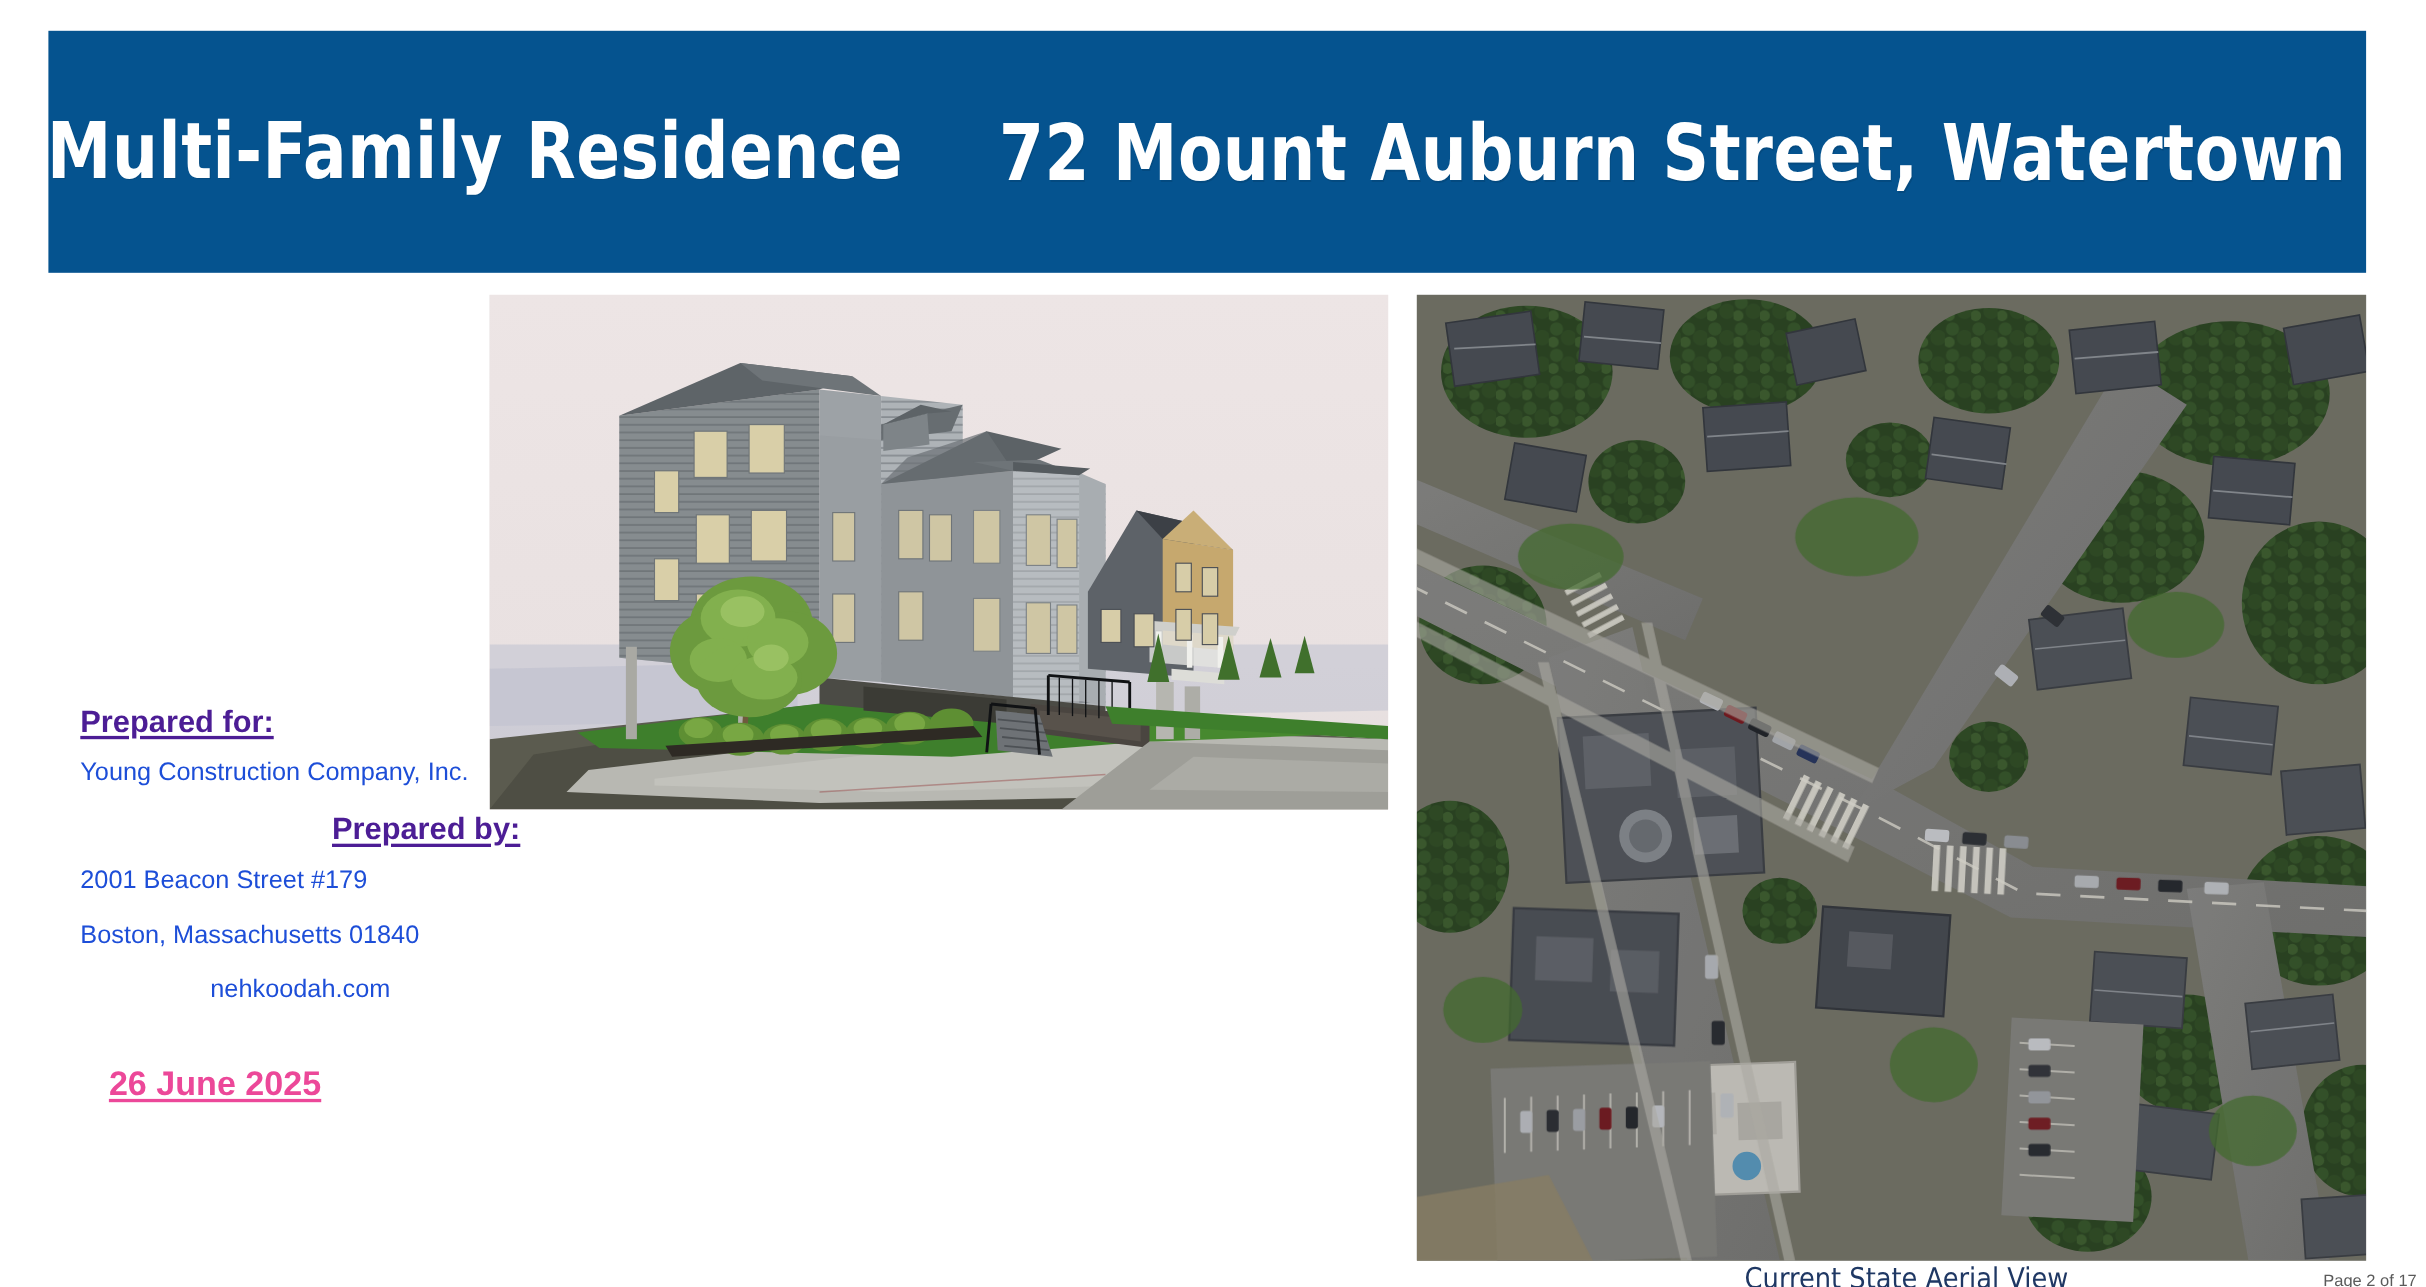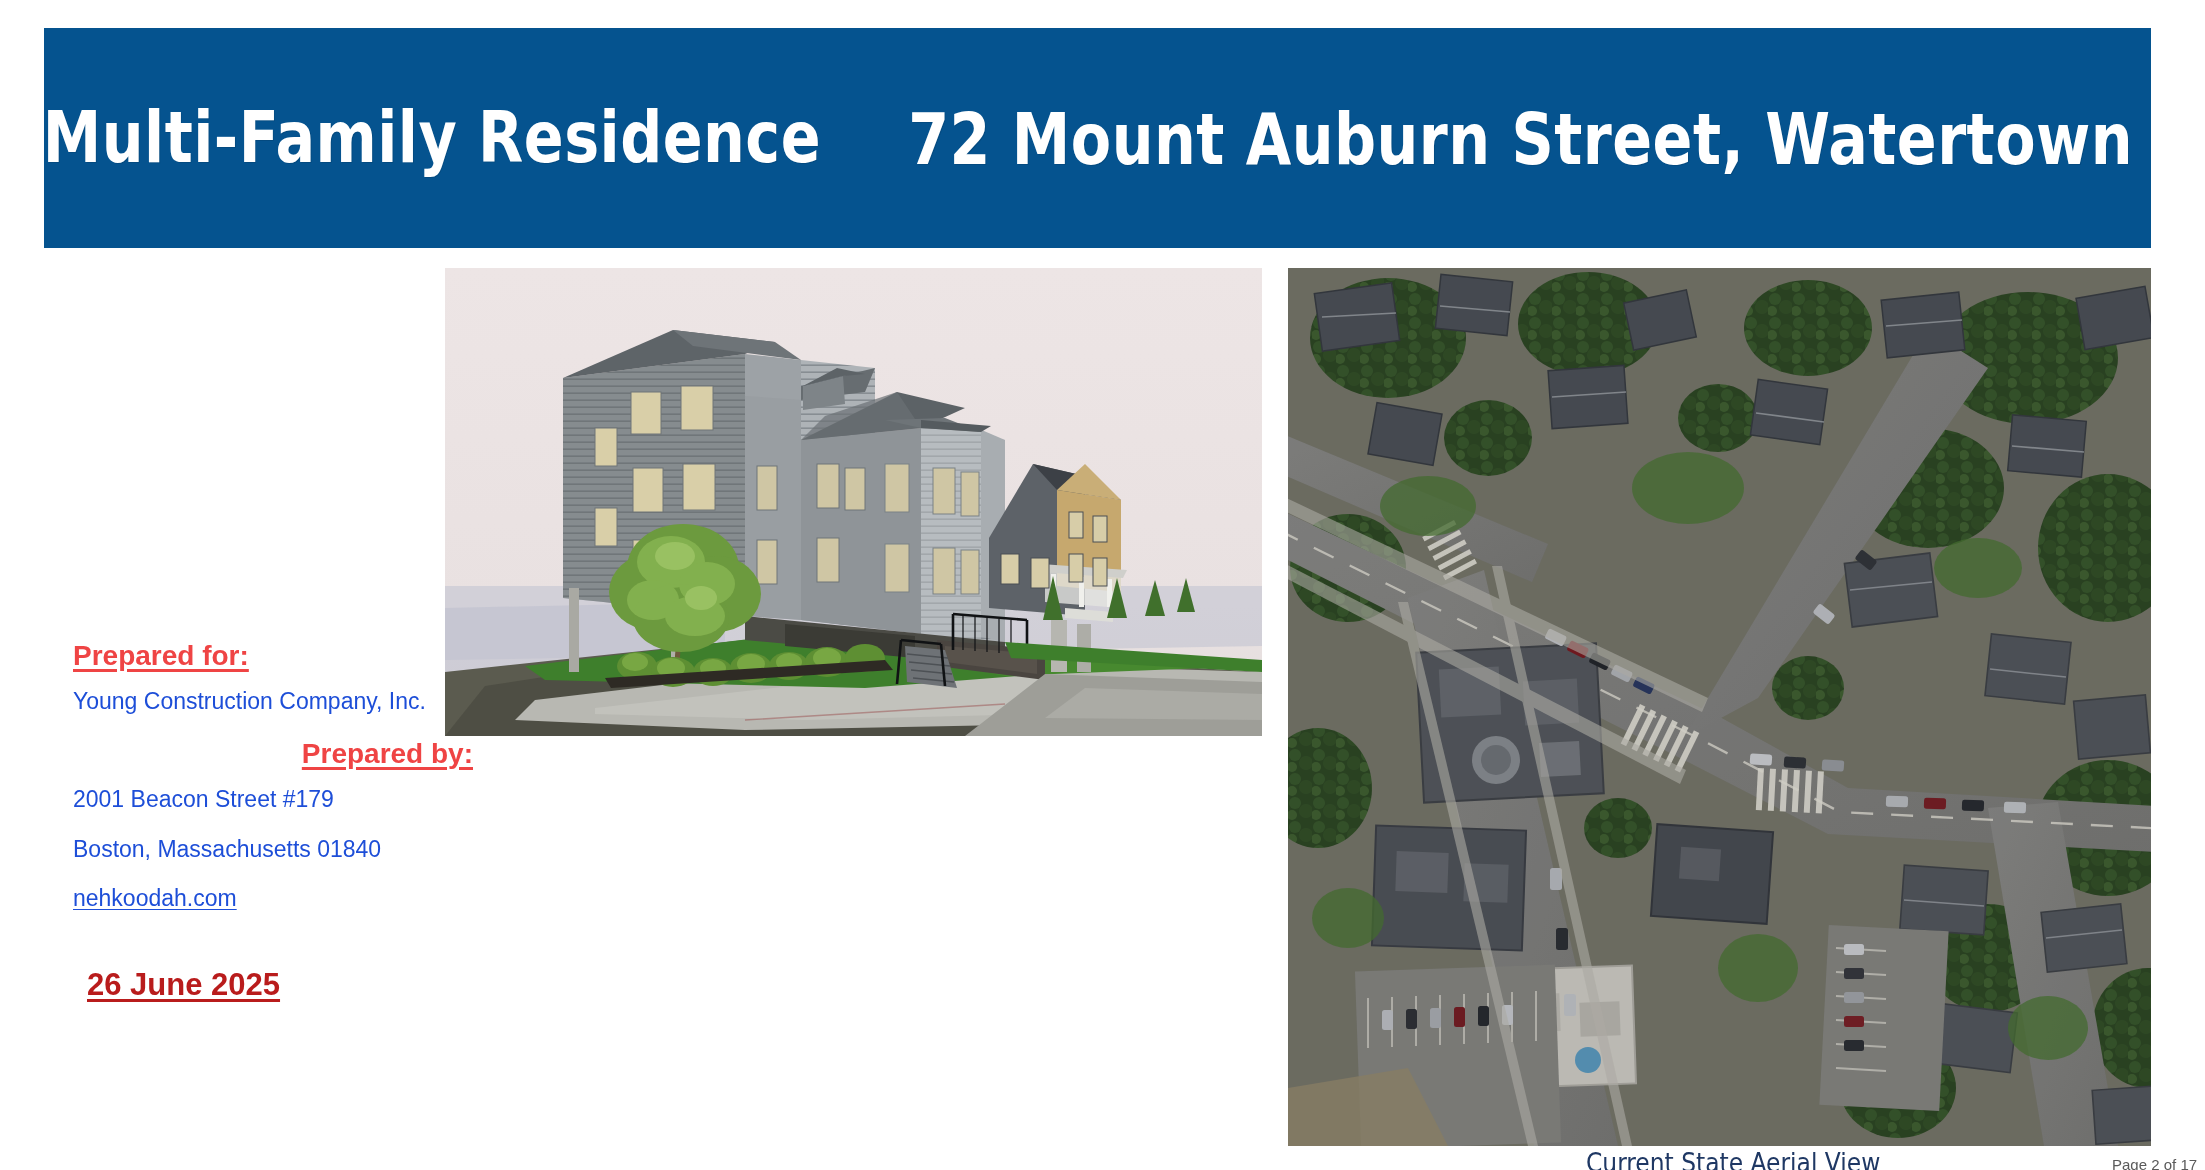--- a/index.html
+++ b/index.html
@@ -57,46 +57,46 @@
   
   .info-column {
     position: absolute;
     left: 73px;
     top: 640px;
     width: 400px;
   }
   .info-heading {
     font-size: 28px;
     font-weight: bold;
-    color: #ef4444;
+    color: #4c1d95;
     text-decoration: underline;
     text-decoration-thickness: 3px;
     text-underline-offset: 4px;
     margin-bottom: 16px;
     line-height: 1.15;
   }
   .info-heading.second { margin-top: 18px; text-align: right; }
   .info-line {
     font-size: 23px;
     color: #1d4ed8;
     line-height: 1.2;
     margin-bottom: 22px;
     white-space: nowrap;
   }
   .info-line.link {
-    text-decoration: underline;
     text-decoration-thickness: 1px;
     text-underline-offset: 3px;
+    text-align: center;
   }
   .info-date {
     margin-top: 32px;
-    margin-left: 14px;
+    margin-left: 26px;
     font-size: 31px;
     font-weight: bold;
-    color: #b91c1c;
+    color: #ec4899;
     text-decoration: underline;
     text-decoration-thickness: 3px;
     text-underline-offset: 4px;
     display: inline-block;
   }
 
   
   .render-frame {
     position: absolute;
     left: 445px;

